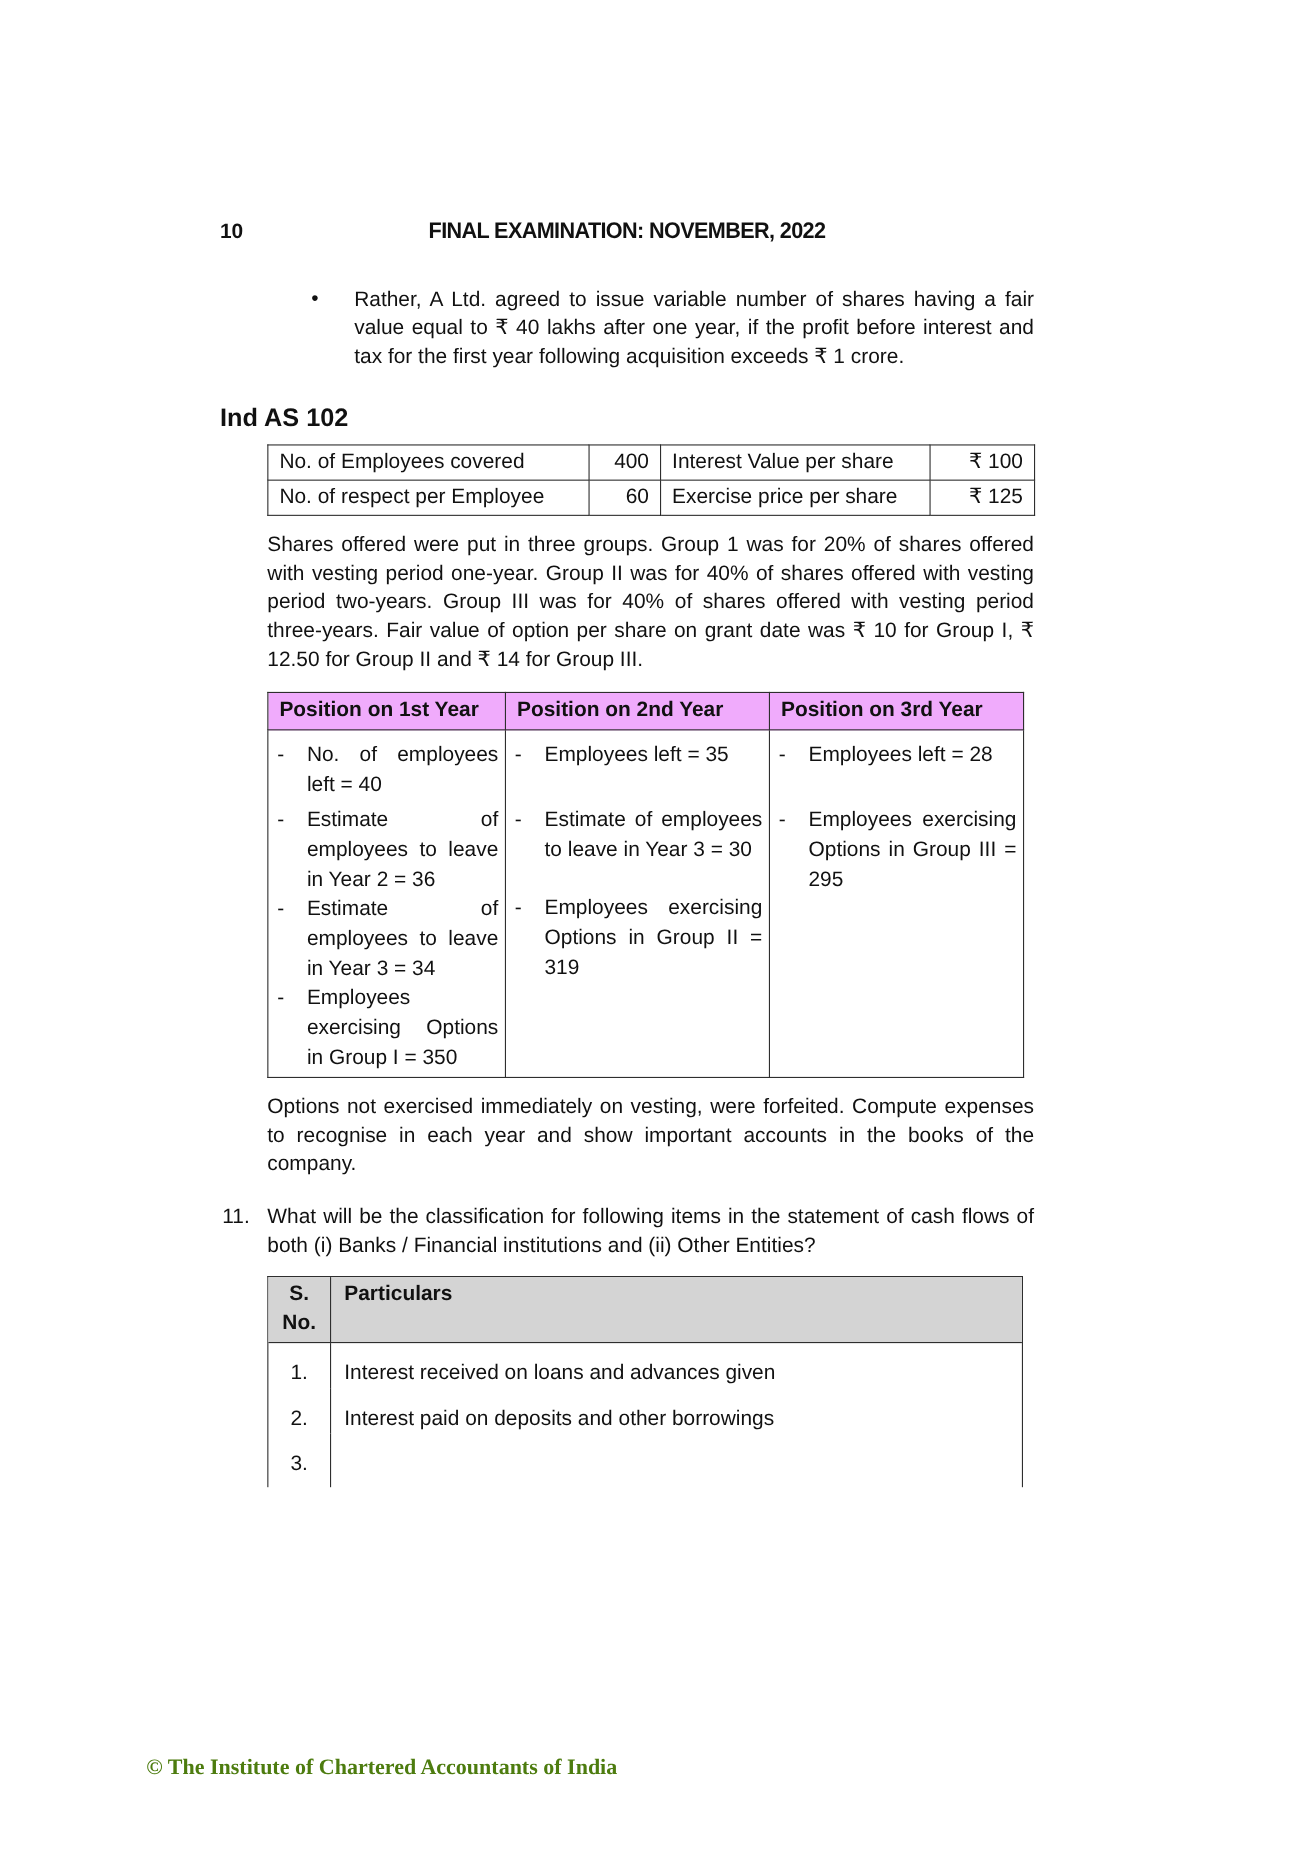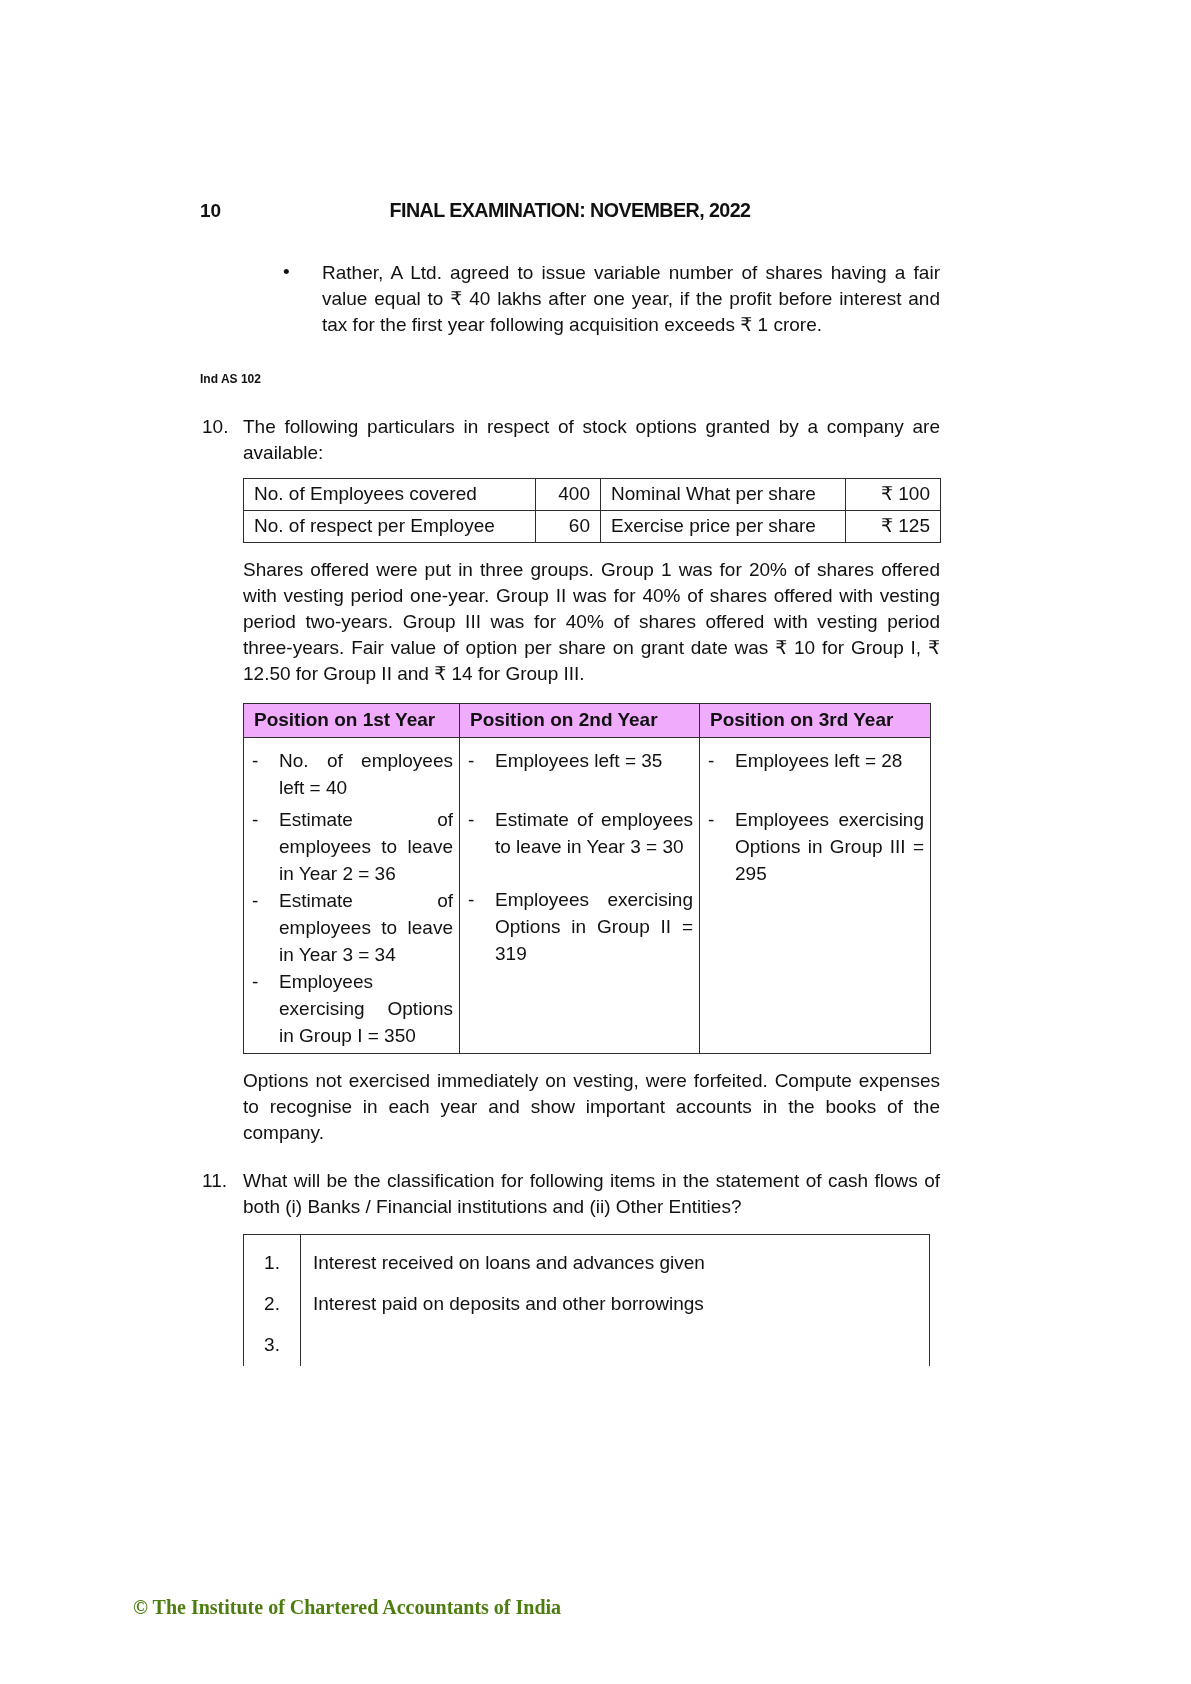--- a/index.html
+++ b/index.html
@@ -23,21 +23,21 @@
     flex:1; text-align:center; font-weight:bold; font-size:20.5px;
     letter-spacing:-0.6px; transform:scaleX(0.96); transform-origin:center;
   }
   .pageno-spacer { width:60px; }
 
   .content { position:absolute; top:222px; left:200px; width:740px; }
 
   .bullet-item { position:relative; margin-top:38px; padding-left:122px; text-align:justify; }
   .bullet-marker { position:absolute; left:83px; top:-1px; }
 
-  .sec-heading { font-weight:bold; font-size:12px; margin-top:28px; }
+  .sec-heading { font-weight:bold; font-size:23px; margin-top:28px; }
 
   .question { position:relative; padding-left:43px; margin-top:22px; text-align:justify; }
   .qnum { position:absolute; left:2px; top:0; }
 
   table { border-collapse:collapse; }
   td, th { border:1.5px solid #2e2e2e; vertical-align:top; }
 
   .t1 { margin:12px 0 0 43px; width:697px; table-layout:fixed; }
   .t1 td { padding:2px 10px 3px 10px; }
   .t1 .c1 { width:292px; }
@@ -91,31 +91,27 @@
 
   <div class="content">
 
     <div class="bullet-item">
       <span class="bullet-marker">•</span>
       <span>Rather, A Ltd. agreed to issue variable number of shares having a fair value equal to ₹ 40 lakhs after one year, if the profit before interest and tax for the first year following acquisition exceeds ₹ 1 crore.</span>
     </div>
 
     <div class="sec-heading">Ind AS 102</div>
 
-    <div class="question">
-      <span class="qnum">10.</span>
-      <span>The following particulars in respect of stock options granted by a company are available:</span>
-    </div>
 
     <table class="t1">
       <tbody>
         <tr>
           <td class="c1">No. of Employees covered</td>
           <td class="c2">400</td>
-          <td class="c3">Nominal What per share</td>
+          <td class="c3">Interest Value per share</td>
           <td class="c4">₹ 100</td>
         </tr>
         <tr>
           <td class="c1">No. of respect per Employee</td>
           <td class="c2">60</td>
           <td class="c3">Exercise price per share</td>
           <td class="c4">₹ 125</td>
         </tr>
       </tbody>
     </table>
@@ -180,20 +176,24 @@
 
     <p class="para">Options not exercised immediately on vesting, were forfeited. Compute expenses to recognise in each year and show important accounts in the books of the company.</p>
 
 
     <div class="question">
       <span class="qnum">11.</span>
       <span>What will be the classification for following items in the statement of cash flows of both (i) Banks / Financial institutions and (ii) Other Entities?</span>
     </div>
 
     <div class="t3">
+      <div class="t3-header">
+        <div class="t3-h-sno">S. No.</div>
+        <div class="t3-h-part">Particulars</div>
+      </div>
       <div class="t3-body">
         <div class="t3-sno">1.</div>
         <div class="t3-part">Interest received on loans and advances given</div>
         <div class="t3-sno">2.</div>
         <div class="t3-part">Interest paid on deposits and other borrowings</div>
         <div class="t3-sno last">3.</div>
       </div>
     </div>
 
   </div>

